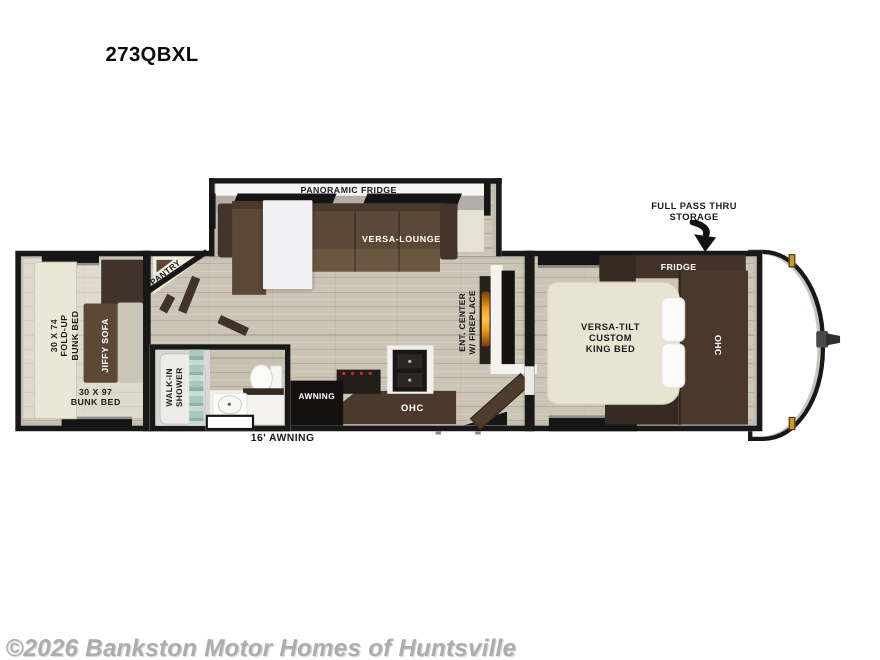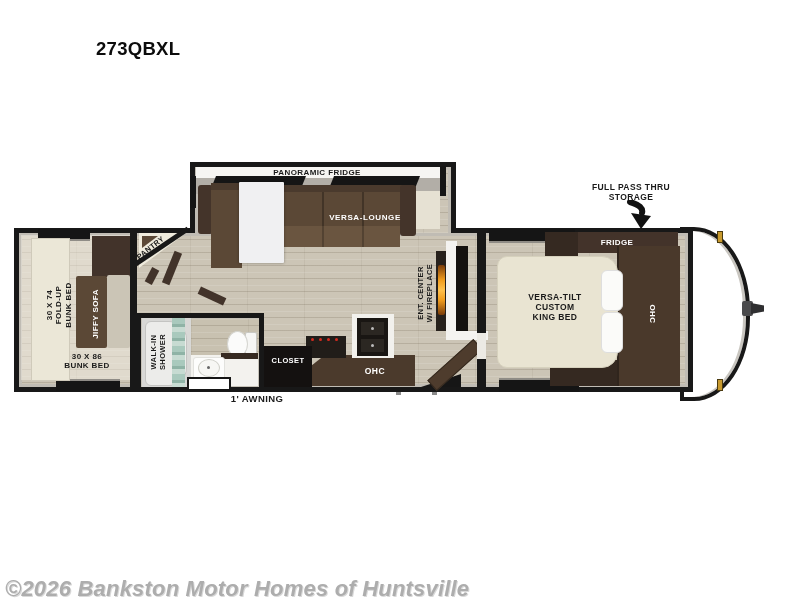--- a/index.html
+++ b/index.html
@@ -63,21 +63,21 @@
   <div class="abs win" style="left:38px;top:229px;width:52px;height:10px;border-bottom:2px solid #8f8c86;z-index:5;"></div>
   <div class="abs win" style="left:56px;top:379px;width:64px;height:10px;border-top:2px solid #8f8c86;z-index:5;"></div>
   <div class="abs" style="left:31px;top:238px;width:37px;height:141px;background:#ebe7d7;border:1px solid #cfcaba;z-index:5;"></div>
   <div class="abs" style="left:92px;top:236px;width:38px;height:41px;background:#42332a;z-index:5;"></div>
   <div class="abs" style="left:107px;top:275px;width:23px;height:73px;background:#cbc5b6;border-radius:2px;z-index:5;"></div>
   <div class="abs" style="left:76px;top:276px;width:31px;height:72px;background:#5b4836;border-radius:2px;z-index:5;"></div>
   <div class="lbl rotccw" style="left:34px;top:291px;width:50px;height:28px;font-size:8px;z-index:7;">30 X 74
 FOLD-UP
 BUNK BED</div>
   <div class="lbl w rotccw" style="left:66px;top:309px;width:60px;height:10px;font-size:8px;z-index:7;">JIFFY SOFA</div>
-  <div class="lbl" style="left:57px;top:351px;width:60px;height:20px;font-size:8px;z-index:7;">30 X 86
+  <div class="lbl" style="left:57px;top:351px;width:60px;height:20px;font-size:8px;z-index:7;">30 X 97
 BUNK BED</div>
 
   <div class="abs" style="left:130px;top:228px;width:7px;height:164px;background:#181818;z-index:6;"></div>
 
   <div class="abs" style="left:139px;top:233px;width:47px;height:35px;background:#efebdd;
               clip-path:polygon(0 0,100% 0,0 100%);z-index:5;"></div>
   <div class="abs" style="left:142px;top:236px;width:16px;height:12px;background:#5b4836;
               clip-path:polygon(0 0,100% 0,0 100%);z-index:5;"></div>
   <div class="abs" style="left:135px;top:262px;width:64px;height:5px;background:#181818;
               transform:rotate(-34deg);transform-origin:0 50%;z-index:6;"></div>
@@ -114,21 +114,21 @@
   <div class="abs" style="left:319px;top:338px;width:3px;height:3px;background:#d42a1e;border-radius:50%;z-index:7;"></div>
   <div class="abs" style="left:327px;top:338px;width:3px;height:3px;background:#d42a1e;border-radius:50%;z-index:7;"></div>
   <div class="abs" style="left:335px;top:338px;width:3px;height:3px;background:#d42a1e;border-radius:50%;z-index:7;"></div>
   <div class="abs" style="left:352px;top:314px;width:42px;height:44px;background:#f2f1ed;z-index:5;"></div>
   <div class="abs" style="left:357px;top:318px;width:31px;height:38px;background:#191613;z-index:6;"></div>
   <div class="abs" style="left:361px;top:322px;width:23px;height:13px;background:#2b2722;z-index:7;"></div>
   <div class="abs" style="left:361px;top:339px;width:23px;height:13px;background:#2b2722;z-index:7;"></div>
   <div class="abs" style="left:371px;top:327px;width:3px;height:3px;background:#bbb;border-radius:50%;z-index:8;"></div>
   <div class="abs" style="left:371px;top:344px;width:3px;height:3px;background:#bbb;border-radius:50%;z-index:8;"></div>
   <div class="abs" style="left:264px;top:346px;width:48px;height:41px;background:#141110;z-index:6;"></div>
-  <div class="lbl w" style="left:266px;top:356px;width:44px;height:11px;font-size:7.5px;z-index:7;">CLOSET</div>
+  <div class="lbl w" style="left:266px;top:356px;width:44px;height:11px;font-size:7.5px;z-index:7;">AWNING</div>
 
   <div class="abs" style="left:436px;top:251px;width:11px;height:80px;background:#27211c;z-index:5;"></div>
   <div class="abs" style="left:438px;top:265px;width:7px;height:50px;border-radius:2px;z-index:6;
               background:linear-gradient(180deg,#7a3c0a,#f09c1d 30%,#ffc14d 50%,#f09c1d 70%,#7a3c0a);"></div>
   <div class="abs" style="left:446px;top:241px;width:11px;height:95px;background:#f4f3f0;z-index:5;"></div>
   <div class="abs" style="left:456px;top:246px;width:12px;height:86px;background:#14110f;z-index:5;"></div>
   <div class="lbl rotccw" style="left:394px;top:283px;width:64px;height:20px;font-size:7.5px;z-index:7;">ENT. CENTER
 W/ FIREPLACE</div>
   <div class="abs" style="left:446px;top:331px;width:42px;height:9px;background:#f4f3f0;z-index:5;"></div>
   <div class="abs" style="left:421px;top:374px;width:40px;height:13px;background:#161616;
@@ -157,18 +157,18 @@
 CUSTOM
 KING BED</div>
   <svg class="abs" style="left:614px;top:200px;z-index:8;" width="44" height="30" viewBox="0 0 44 30">
     <path d="M16,2 Q30,6 28,13" fill="none" stroke="#111" stroke-width="6" stroke-linecap="round"></path>
     <polygon points="27,29 17,13 37,16" fill="#111"></polygon>
   </svg>
 
   <div class="abs" style="left:396px;top:392px;width:5px;height:3px;background:#8b8b8b;z-index:3;"></div>
   <div class="abs" style="left:432px;top:392px;width:5px;height:3px;background:#8b8b8b;z-index:3;"></div>
 
-  <div class="lbl" style="left:207px;top:392px;width:100px;height:13px;font-size:9.5px;z-index:8;">1' AWNING</div>
+  <div class="lbl" style="left:207px;top:392px;width:100px;height:13px;font-size:9.5px;z-index:8;">16' AWNING</div>
 
   <div class="abs" style="left:5px;top:576px;font-size:22px;font-weight:bold;font-style:italic;color:#adadad;
               letter-spacing:.2px;text-shadow:1px 1px 0 #d9d9d9;z-index:9;">©2026 Bankston Motor Homes of Huntsville</div>
 
 </div>
 
 </body></html>

